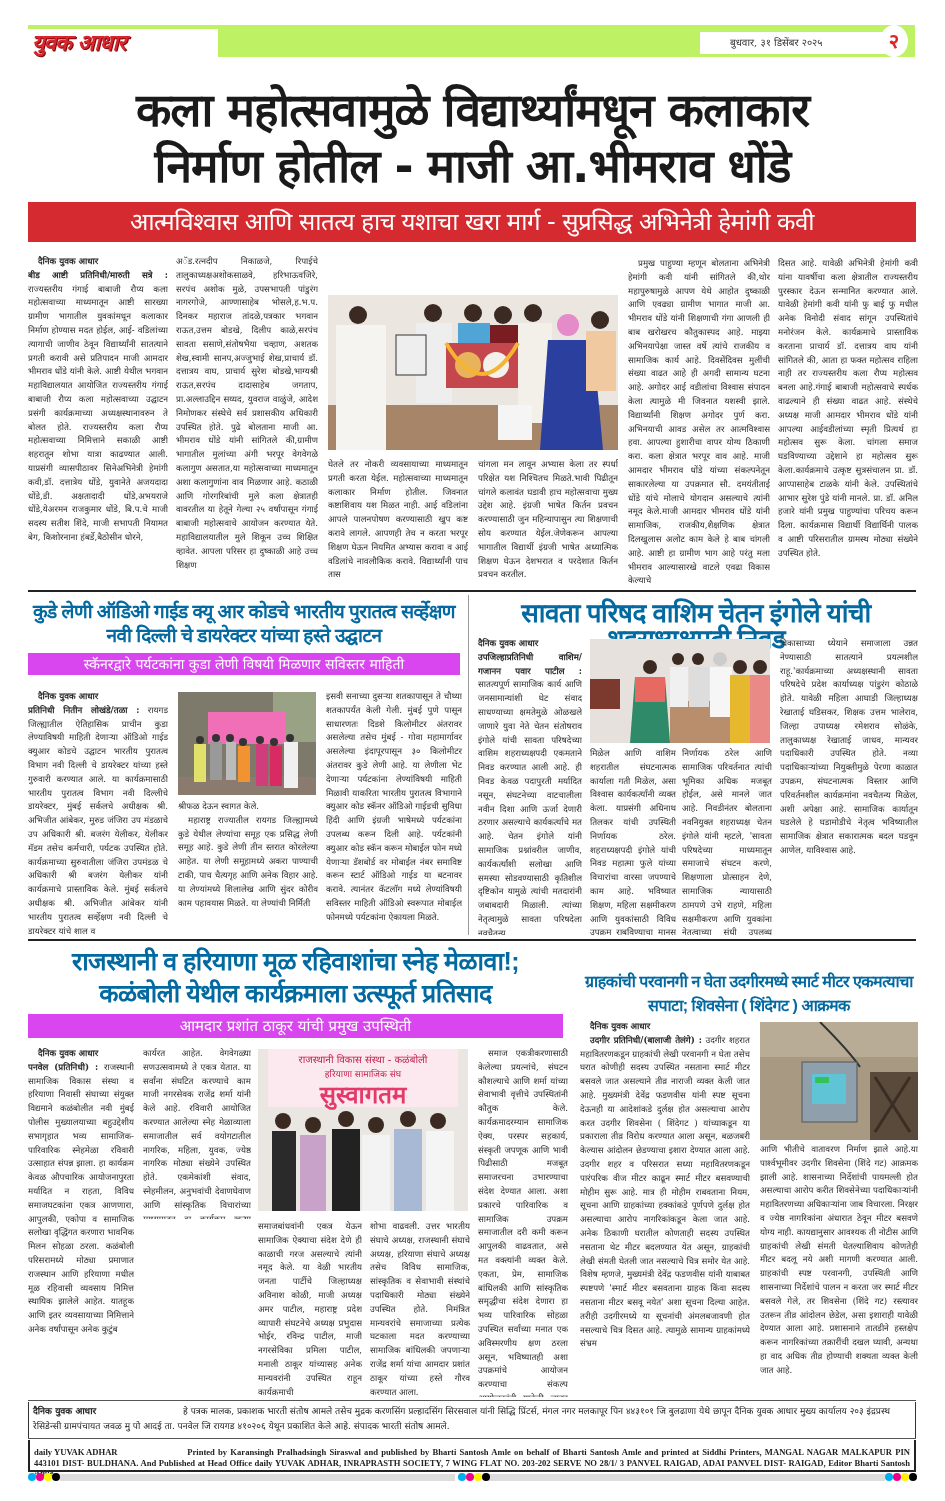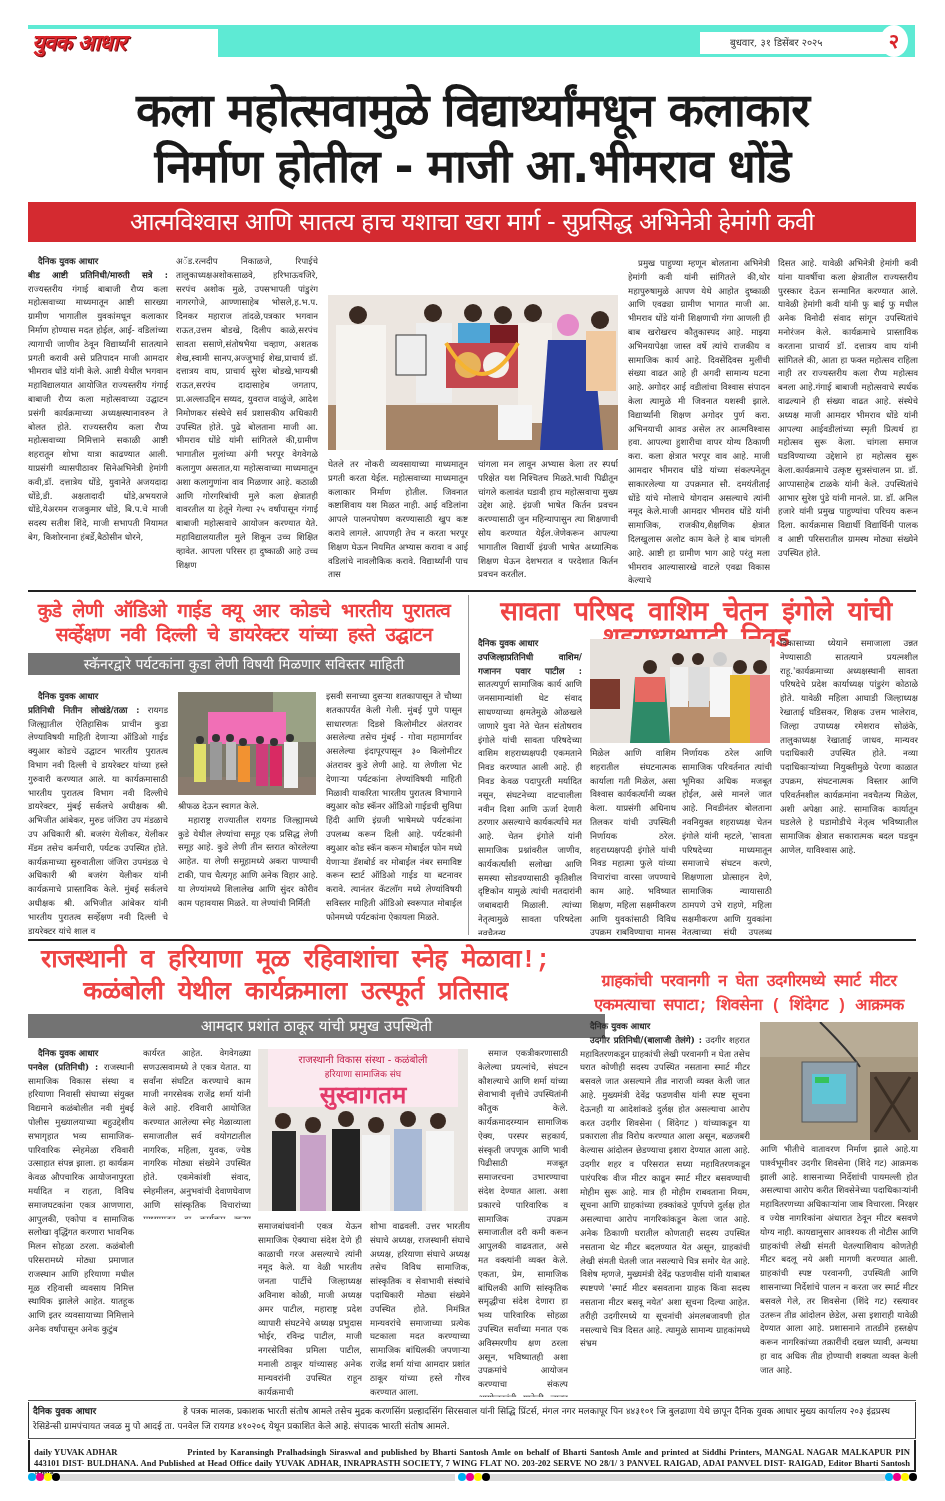--- a/index.html
+++ b/index.html
@@ -1,27 +1,27 @@
 <!DOCTYPE html>
 <html><head>
 <meta charset="utf-8">
 <style>
 *{box-sizing:border-box;margin:0;padding:0}
 body{width:945px;height:1501px;background:#fff;font-family:"DejaVu Serif",serif;color:#222;position:relative;overflow:hidden}
-.masthead{position:absolute;left:28px;top:25px;width:887px;height:32px;background:#5eead4}
+.masthead{position:absolute;left:28px;top:25px;width:887px;height:32px;background:#bef264}
 .logo{position:absolute;left:0;top:4px;height:28px;width:190px;background:#fff;color:#d9252b;font-family:"DejaVu Sans",sans-serif;font-weight:bold;font-size:22px;font-style:italic;line-height:28px;padding-left:4px;letter-spacing:-1px;text-shadow:1px 1px 0 #7a0a0d}
 .datebox{position:absolute;left:672px;top:7px;width:195px;height:22px;background:#fff;font-size:10px;line-height:22px;padding-left:30px;color:#333}
 .pageno{position:absolute;left:852px;top:0;width:28px;height:32px;background:#fff;border-radius:50%;color:#d9252b;font-weight:bold;font-size:20px;text-align:center;line-height:32px;font-family:"DejaVu Sans",sans-serif}
 .h1{position:absolute;left:10px;width:925px;text-align:center;font-family:"DejaVu Sans",sans-serif;font-weight:bold;color:#1a1a1a;font-size:46px;letter-spacing:-1px;line-height:56px}
 .redbar{position:absolute;left:28px;top:202px;width:888px;height:40px;background:#d42a30;color:#fff;font-family:"DejaVu Sans",sans-serif;font-size:24px;text-align:center;line-height:40px;letter-spacing:-0.5px}
 .col{position:absolute;font-size:8.6px;line-height:13.8px;text-align:justify;color:#2a2a2a;overflow:hidden}
 .byline{font-weight:bold}
 .photo{position:absolute;overflow:hidden}
-.h2{position:absolute;font-family:Liberation Mono, monospace;font-weight:bold;color:#ef4444;text-align:center;letter-spacing:-0.5px}
-.tealbar{position:absolute;background:#737373;color:#fff;font-family:"DejaVu Sans",sans-serif;text-align:center}
+.h2{position:absolute;font-family:Liberation Sans, sans-serif;font-weight:bold;color:#0369a1;text-align:center;letter-spacing:-0.5px}
+.tealbar{position:absolute;background:#d946ef;color:#fff;font-family:"DejaVu Sans",sans-serif;text-align:center}
 .hr{position:absolute;height:2px;background:#222}
 .vr{position:absolute;width:1px;background:#999}
 .footer{position:absolute;left:28px;width:888px;font-size:9px;color:#222}
 .regbar{position:absolute;top:1474px;height:7px;background:#ddd}
 .dot{position:absolute;top:1473px;width:8px;height:8px;border-radius:50%}
 </style>
 </head>
 <body>
 
 <div class="masthead">
@@ -141,21 +141,21 @@
   </svg>
 </div>
 <div class="col" style="left:590px;top:747px;width:86px;height:188px">मिळेल आणि वाशिम शहरातील संघटनात्मक कार्याला गती मिळेल, असा विश्वास कार्यकर्त्यांनी व्यक्त केला. याप्रसंगी अधिनाथ तिलकर यांची उपस्थिती निर्णायक ठरेल. शहराध्यक्षपदी इंगोले यांची निवड महात्मा फुले यांच्या विचारांचा वारसा जपण्याचे काम आहे. भविष्यात शिक्षण, महिला सक्षमीकरण आणि युवकांसाठी विविध उपक्रम राबविण्याचा मानस आहे. संघटनेच्या बळकटीसाठी</div>
 <div class="col" style="left:682px;top:747px;width:90px;height:188px">निर्णायक ठरेल आणि सामाजिक परिवर्तनात त्यांची भूमिका अधिक मजबूत होईल, असे मानले जात आहे. निवडीनंतर बोलताना नवनियुक्त शहराध्यक्ष चेतन इंगोले यांनी म्हटले, 'सावता परिषदेच्या माध्यमातून समाजाचे संघटन करणे, शिक्षणाला प्रोत्साहन देणे, सामाजिक न्यायासाठी ठामपणे उभे राहणे, महिला सक्षमीकरण आणि युवकांना नेतृत्वाच्या संधी उपलब्ध करून देणे हे आमचे प्रमुख प्राधान्य असेल. सर्व समावेश</div>
 <div class="col" style="left:780px;top:637px;width:138px;height:298px">विकासाच्या ध्येयाने समाजाला उन्नत नेण्यासाठी सातत्याने प्रयत्नशील राहू.'कार्यक्रमाच्या अध्यक्षस्थानी सावता परिषदेचे प्रदेश कार्याध्यक्ष पांडुरंग कोठाळे होते. यावेळी महिला आघाडी जिल्हाध्यक्ष रेखाताई घडिसकर, शिक्षक उत्तम भालेराव, जिल्हा उपाध्यक्ष रमेशराव सोळंके, तालुकाध्यक्ष रेखाताई जाधव, मान्यवर पदाधिकारी उपस्थित होते. नव्या पदाधिकाऱ्यांच्या नियुक्तीमुळे पेरणा काळात उपक्रम, संघटनात्मक विस्तार आणि परिवर्तनशील कार्यक्रमांना नवचैतन्य मिळेल, अशी अपेक्षा आहे. सामाजिक कार्यातून घडलेले हे घडामोडीचे नेतृत्व भविष्यातील सामाजिक क्षेत्रात सकारात्मक बदल घडवून आणेल, याविश्वास आहे.</div>
 
 <div class="hr" style="left:28px;top:939px;width:888px"></div>
 
 <div class="h2" style="left:28px;top:945px;width:535px;font-size:25px;line-height:32px">राजस्थानी व हरियाणा मूळ रहिवाशांचा स्नेह मेळावा!;</div>
 <div class="h2" style="left:28px;top:977px;width:535px;font-size:25px;line-height:32px">कळंबोली येथील कार्यक्रमाला उत्स्फूर्त प्रतिसाद</div>
-<div class="tealbar" style="left:28px;top:1014px;width:577px;height:24px;font-size:15px;line-height:24px">आमदार प्रशांत ठाकूर यांची प्रमुख उपस्थिती</div>
+<div class="tealbar" style="left:28px;top:1014px;width:535px;height:24px;font-size:15px;line-height:24px">आमदार प्रशांत ठाकूर यांची प्रमुख उपस्थिती</div>
 
 <div class="col" style="left:28px;top:1047px;width:106px;height:350px">
   <div class="byline" style="padding-left:10px">दैनिक युवक आधार</div>
   <span class="byline">पनवेल (प्रतिनिधी) :</span>
   <span>राजस्थानी सामाजिक विकास संस्था व हरियाणा निवासी संघाच्या संयुक्त विद्यमाने कळंबोलीत नवी मुंबई पोलीस मुख्यालयाच्या बहुउद्देशीय सभागृहात भव्य सामाजिक-पारिवारिक स्नेहमेळा रविवारी उत्साहात संपन्न झाला. हा कार्यक्रम केवळ औपचारिक आयोजनापुरता मर्यादित न राहता, विविध समाजघटकांना एकत्र आणणारा, आपुलकी, एकोपा व सामाजिक सलोखा वृद्धिंगत करणारा भावनिक मिलन सोहळा ठरला. कळंबोली परिसरामध्ये मोठ्या प्रमाणात राजस्थान आणि हरियाणा मधील मूळ रहिवासी व्यवसाय निमित्त स्थायिक झालेले आहेत. यातहूक आणि इतर व्यवसायाच्या निमित्ताने अनेक वर्षांपासून अनेक कुटुंब</span>
 </div>
 <div class="col" style="left:143px;top:1047px;width:108px;height:172px">कार्यरत आहेत. वेगवेगळ्या सणउत्सवामध्ये ते एकत्र येतात. या सर्वांना संघटित करण्याचे काम माजी नगरसेवक राजेंद्र शर्मा यांनी केले आहे. रविवारी आयोजित करण्यात आलेल्या स्नेह मेळाव्याला समाजातील सर्व वयोगटातील नागरिक, महिला, युवक, ज्येष्ठ नागरिक मोठ्या संख्येने उपस्थित होते. एकमेकांशी संवाद, स्नेहमीलन, अनुभवांची देवाणघेवाण आणि सांस्कृतिक विचारांच्या माध्यमातून हा कार्यक्रम खऱ्या अर्थाने कुटुंबवत्सल ठरला. आमदार प्रशांत ठाकूर यांची प्रमुख उपस्थिती लाभली. आपल्या भाषणात त्यांनी समाजहित संघटनांची भूमिका, परस्पर सहकार्याचे महत्त्व आणि एकजुटीतून प्रगतीचा मार्ग समाजबांधवांना सांगितले. समाज विविध प्रांतातून आलेल्या</div>
 <div class="photo" style="left:258px;top:1049px;width:210px;height:162px;background:#f0abfc">
   <svg width="210" height="162">
     <rect width="210" height="162" fill="#eae6e2"></rect>

